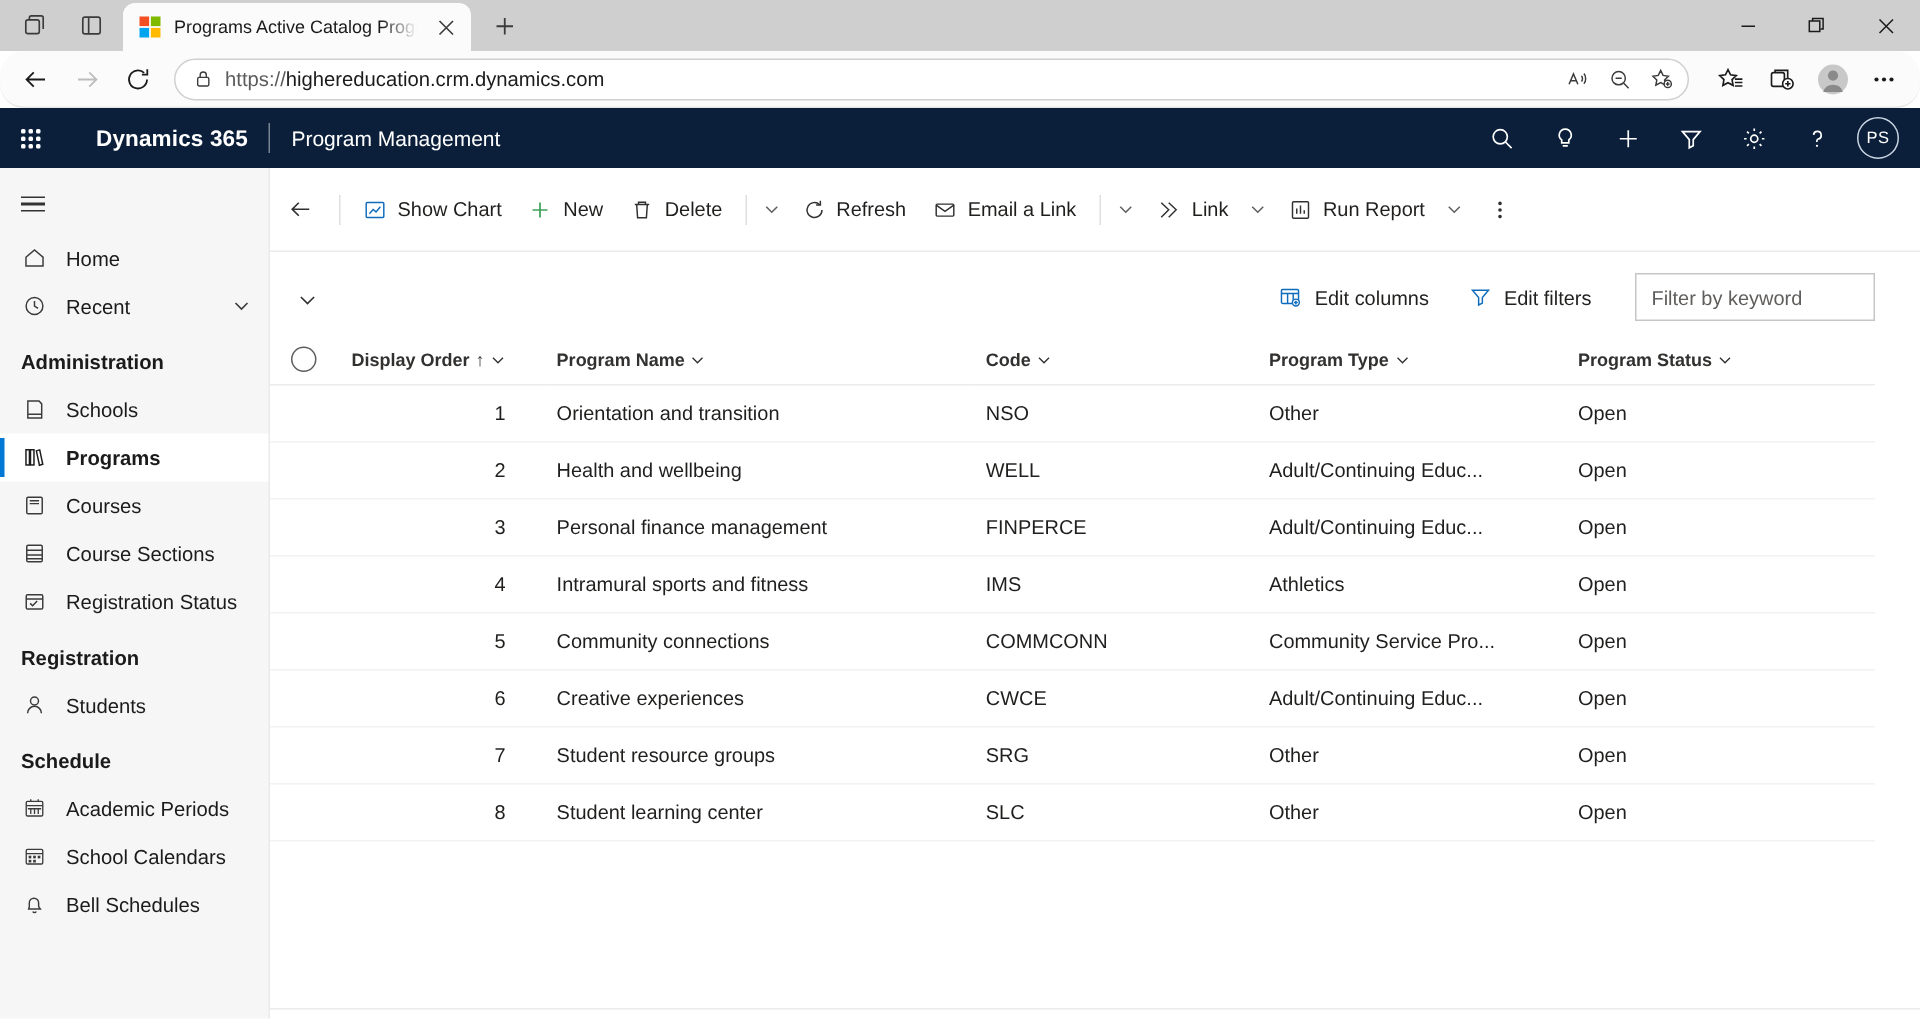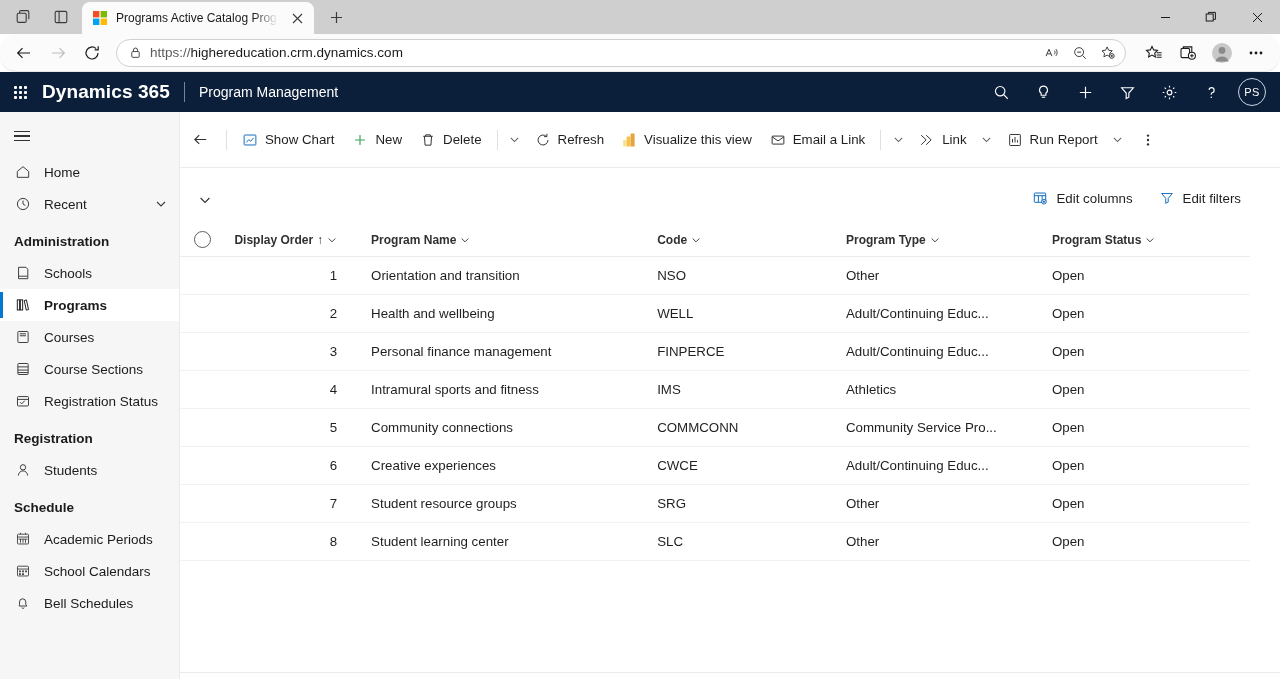--- a/index.html
+++ b/index.html
@@ -72,21 +72,21 @@
   
   .d365-header {
     height: 40px; background: #0b1f3a; display: flex; align-items: center;
     color: #fff; padding: 0 6px 0 0;
   }
   .waffle {
     width: 40px; height: 40px; display: flex; align-items: center; justify-content: center; cursor: pointer;
   }
   .waffle-grid { display: grid; grid-template-columns: repeat(3, 3px); gap: 2px; }
   .waffle-grid i { width: 3px; height: 3px; background: #fff; display: block; border-radius: 1px; }
-  .brand { font-size: 19px; font-weight: bold; margin-left: 2px; letter-spacing: .1px; }
+  .brand { font-size: 15px; font-weight: bold; margin-left: 24px; letter-spacing: .1px; }
   .hdr-divider { width: 1px; height: 20px; background: rgba(255,255,255,.45); margin: 0 14px; }
   .app-name { font-size: 14px; font-weight: 400; }
   .hdr-spacer { flex: 1 1 auto; }
   .hdr-icon {
     width: 42px; height: 40px; display: flex; align-items: center; justify-content: center;
     cursor: pointer; color: #fff;
   }
   .avatar {
     width: 28px; height: 28px; border-radius: 50%; border: 1px solid #c9d4e2;
     display: flex; align-items: center; justify-content: center;
@@ -601,30 +601,20 @@
       <div class="cmd-btn">
         <span>
           <svg width="16" height="16" viewBox="0 0 18 18" fill="none" stroke="#323130" stroke-width="1.1">
             <path d="M14.6 9A5.6 5.6 0 1 1 12.9 5"></path>
               <path d="M13.4 2v3.2h-3.2"></path>
           </svg>
         </span>
         <span>Refresh</span>
       </div>
 
-      <div class="cmd-btn">
-        <span>
-          <svg width="15" height="16" viewBox="0 0 15 16">
-            <rect x="8.6" y="1.4" width="4" height="13.2" rx=".6" fill="#e8a33d"></rect>
-            <rect x="4.6" y="4.6" width="4" height="10" rx=".6" fill="#f2c14e"></rect>
-            <rect x="1.2" y="8" width="3.6" height="6.6" rx=".6" fill="#f9e08c"></rect>
-          </svg>
-        </span>
-        <span>Visualize this view</span>
-      </div>
 
       <div class="cmd-btn">
         <span>
           <svg width="16" height="16" viewBox="0 0 18 18" fill="none" stroke="#323130" stroke-width="1.1">
             <rect x="2.4" y="4.6" width="13.2" height="9" rx=".8"></rect>
             <path d="M2.4 5.4l6.6 4.6 6.6-4.6"></path>
           </svg>
         </span>
         <span>Email a Link</span>
       </div>
@@ -696,20 +686,23 @@
 
       <div class="vh-btn">
         <span>
           <svg width="16" height="16" viewBox="0 0 18 18" fill="none" stroke="#0f6cbd" stroke-width="1.1">
             <path d="M3 4h12l-4.6 5.4v4.2l-2.8 1.4V9.4z"></path>
           </svg>
         </span>
         <span>Edit filters</span>
       </div>
 
+      <div class="keyword-box">
+        <input type="text" placeholder="Filter by keyword" style="">
+      </div>
     </div>
 
     <div class="grid-wrap">
       <table class="grid">
         <colgroup>
           <col class="col-check">
             <col class="col-order">
             <col class="col-name">
           <col class="col-code">
             <col class="col-type">

